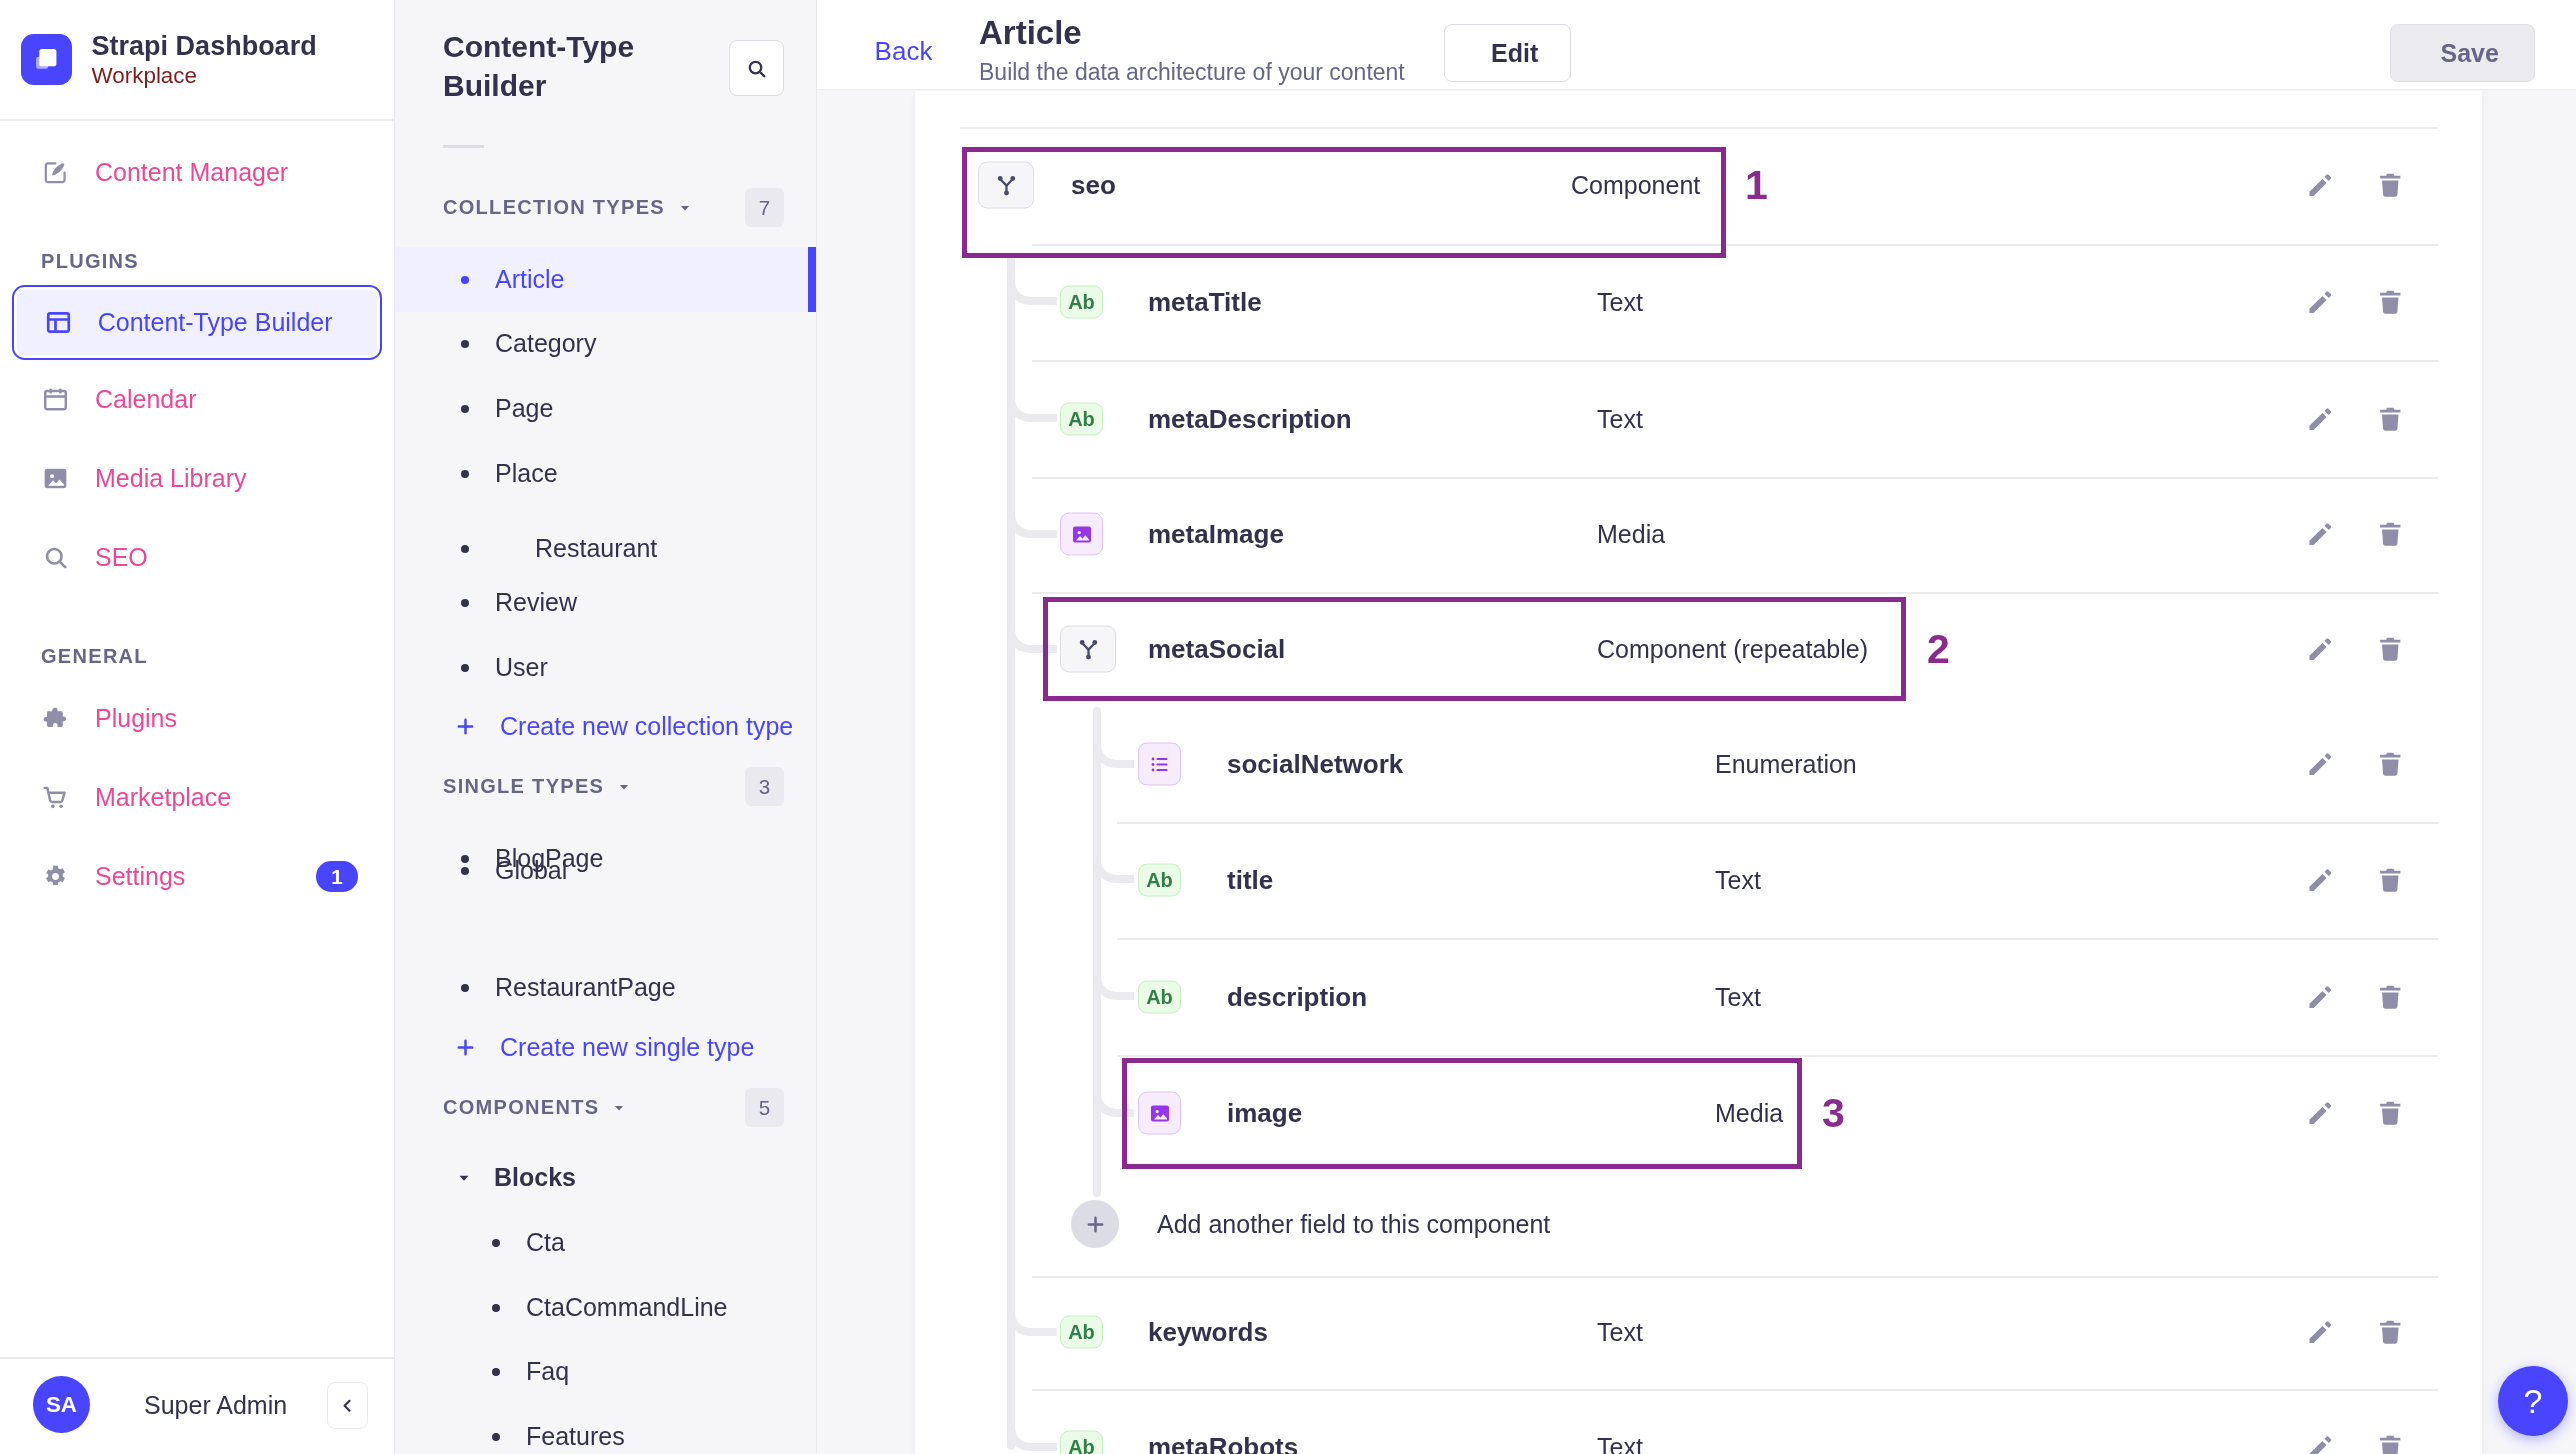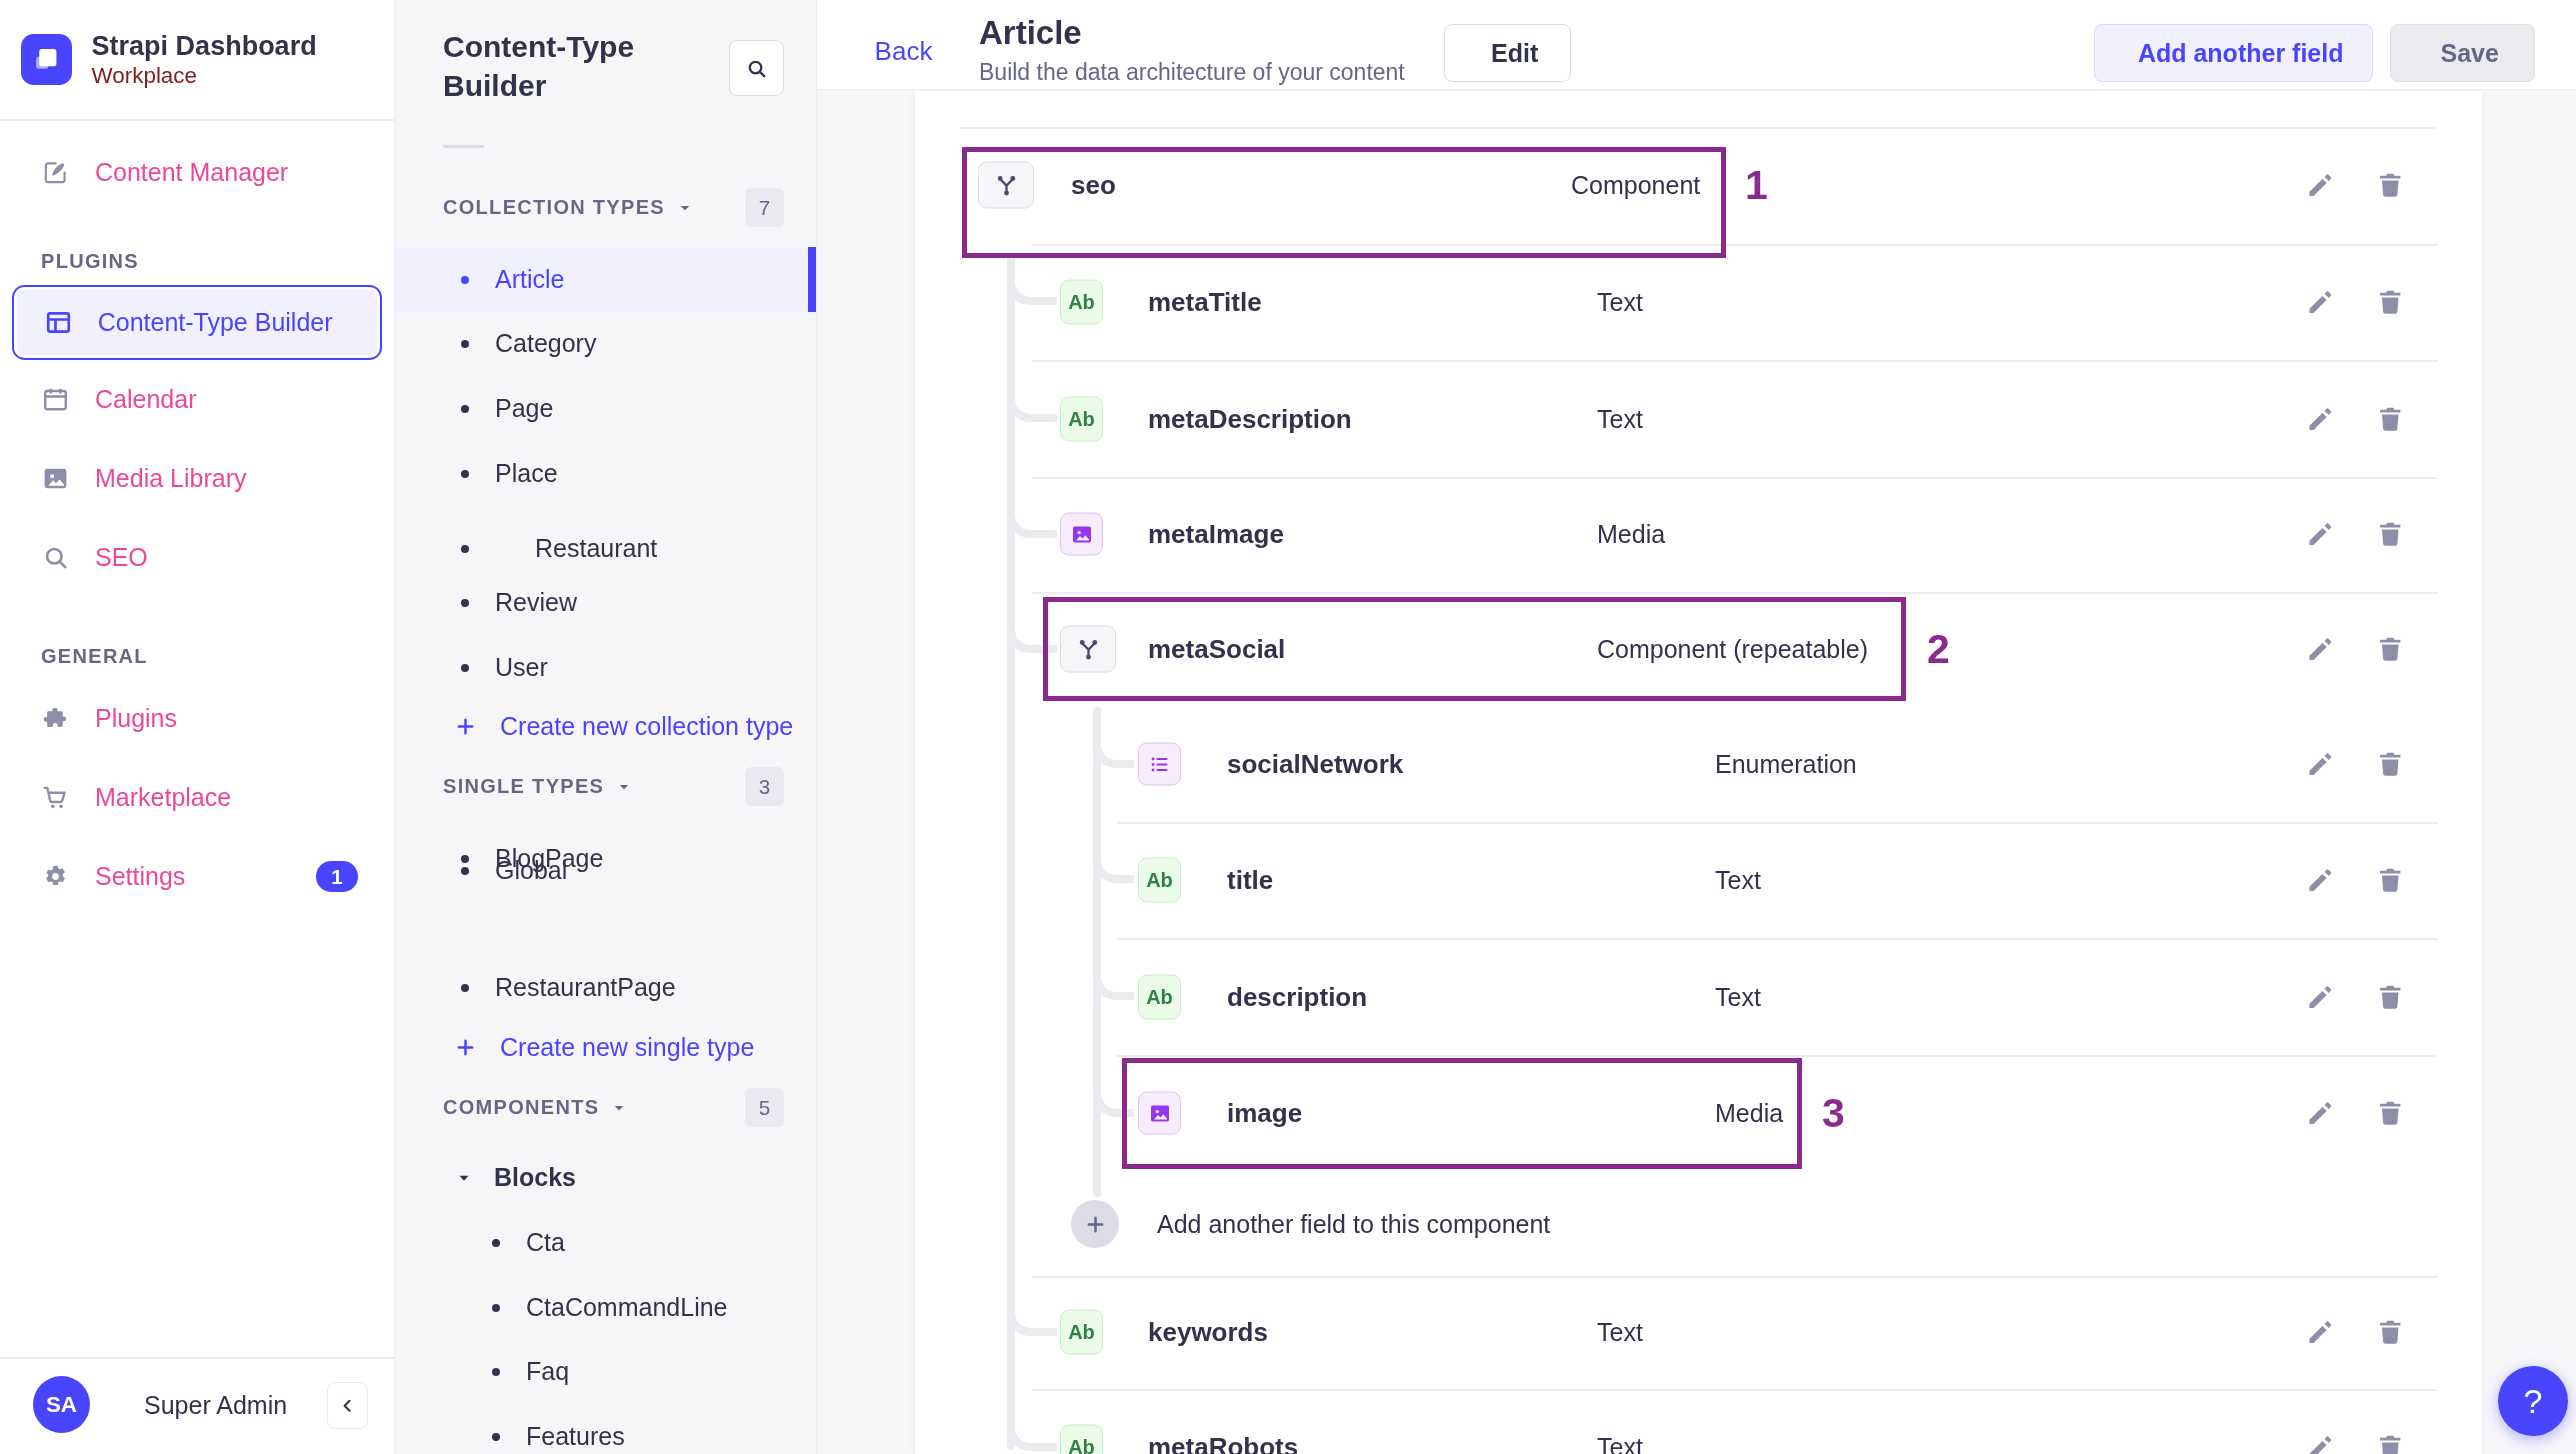--- a/index.html
+++ b/index.html
@@ -77,21 +77,21 @@
 
   .divider { position:absolute; height:1.8px; background:#eaeaef; }
   .tree-line { position:absolute; width:8px; background:#eaeaef; border-radius:4.5px; }
   .tree-curve { position:absolute; border-left:8px solid #eaeaef; border-bottom:8px solid #eaeaef; border-bottom-left-radius:23px; }
 
   .frow-name { position:absolute; font-size:26px; font-weight:600; color:#32324d; transform:translateY(-50%); }
   .frow-type { position:absolute; font-size:25px; color:#32324d; transform:translateY(-50%); }
   .ficon { position:absolute; transform:translateY(-50%); border-radius:9px; display:flex; align-items:center; justify-content:center; }
   .ficon-component { width:56px; height:47px; background:#f6f6f9; border:1.8px solid #dcdce4; color:#4a4a6a; }
   .ficon-component svg { width:29px; height:29px; }
-  .ficon-text { width:43px; height:45px; background:#eafbe7; border:1.8px solid #c6f0c2; color:#328048; font-size:20px; font-weight:bold; }
+  .ficon-text { width:43px; height:33px; background:#eafbe7; border:1.8px solid #c6f0c2; color:#328048; font-size:20px; font-weight:bold; }
   .ficon-media { width:43px; height:43px; background:#f6ecfc; border:1.8px solid #e0c1f4; color:#9736e8; }
   .ficon-media svg { width:24px; height:24px; }
   .ficon-enumeration { width:43px; height:43px; background:#f6ecfc; border:1.8px solid #e0c1f4; color:#9736e8; }
   .ficon-enumeration svg { width:24px; height:24px; }
   .row-action { position:absolute; transform:translateY(-50%); width:36px; height:36px; color:#8e8ea9; cursor:pointer; display:flex; align-items:center; justify-content:center; }
   .row-action svg { width:30.5px; height:30.5px; }
 
   .ann-box { position:absolute; border:5.4px solid #8a2a8f; z-index:2; pointer-events:none; }
   .ann-num { position:absolute; transform:translateY(-50%); font-size:41px; font-weight:bold; color:#8a2a8f; z-index:2; }
 
@@ -344,24 +344,20 @@
   <div class="main-header">
     <div class="back">
       <span></span>
       <span class="back-label">Back</span>
     </div>
     <div class="page-title">Article</div>
     <div class="page-subtitle">Build the data architecture of your content</div>
     <div class="btn btn-edit">
       <span></span>
       <span class="btn-label">Edit</span>
-    </div>
-    <div class="btn btn-add">
-      <span></span>
-      <span class="btn-label">Add another field</span>
     </div>
     <div class="btn btn-save">
       <span></span>
       <span class="btn-label">Save</span>
     </div>
   </div>
   <div class="panel">
     <div id="field-area" style="position:absolute;inset:0;">
         <div class="divider" style="left: 45px; top: 36px; width: 1478px;"></div>
         <div class="divider" style="left: 117px; top: 153px; width: 1406px;"></div>

